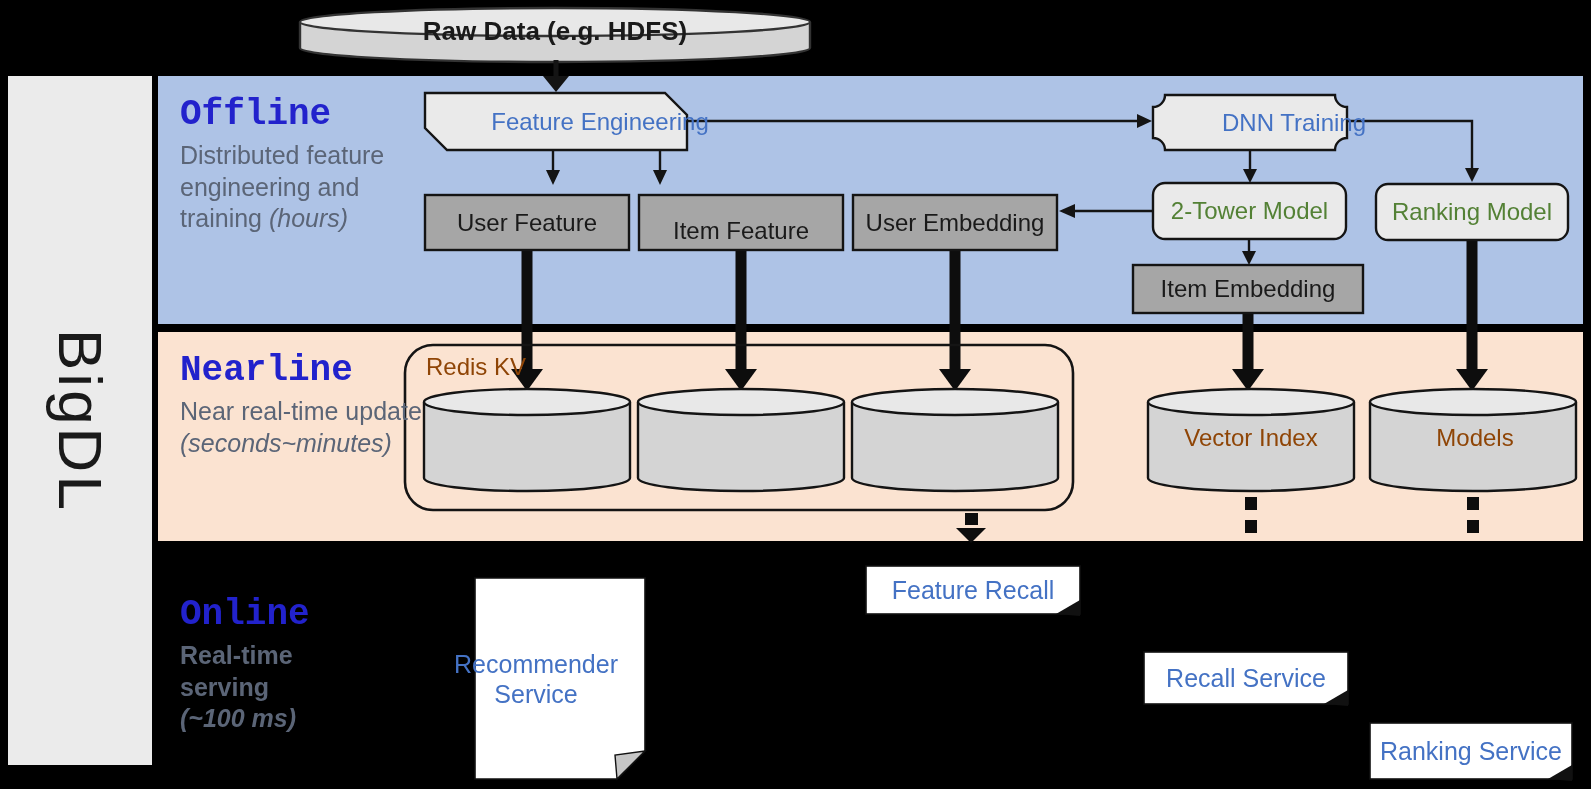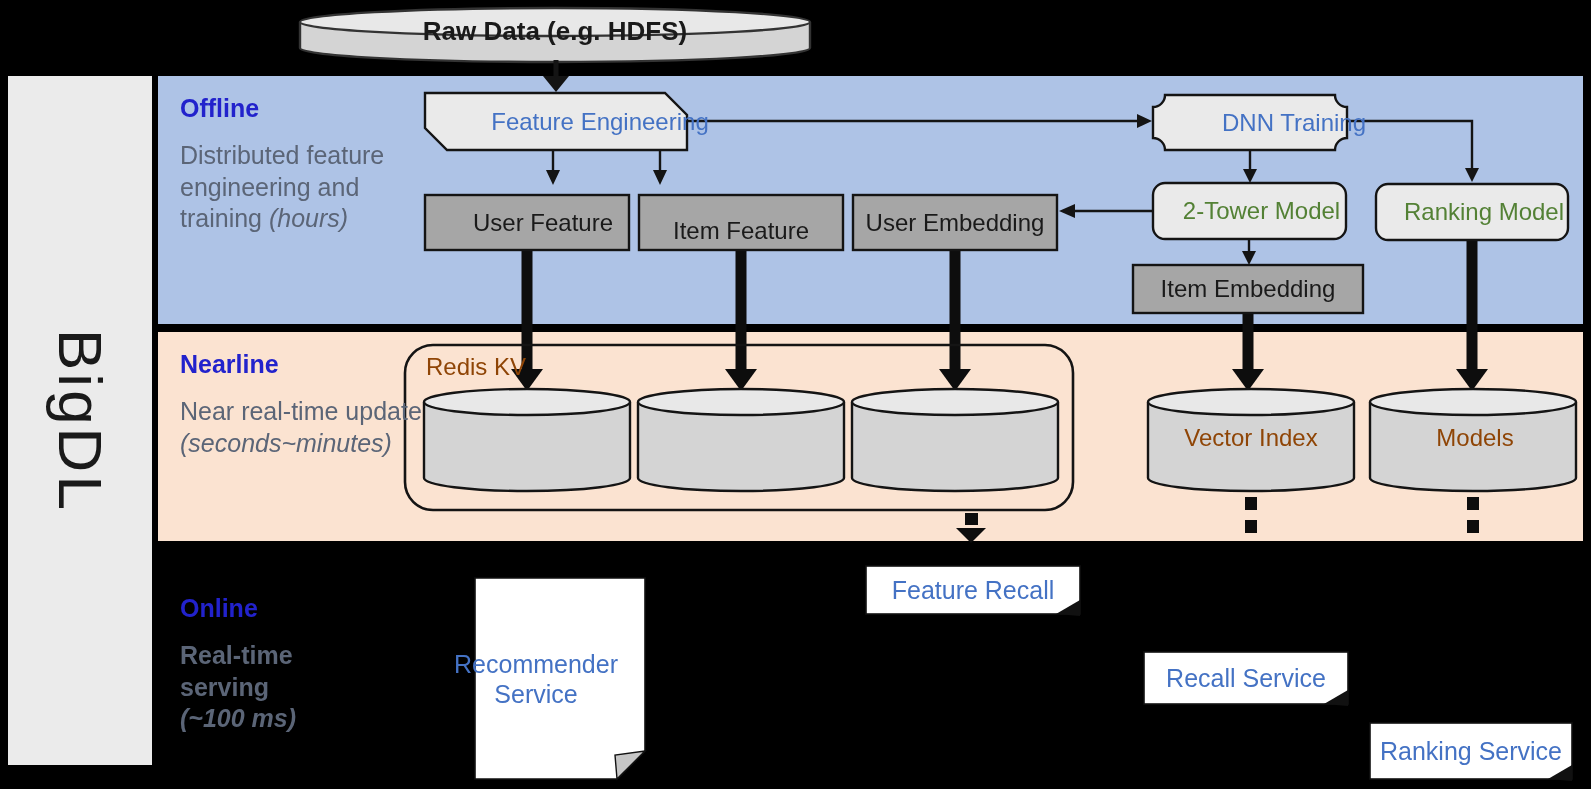--- a/index.html
+++ b/index.html
@@ -12,25 +12,25 @@
     position:absolute;display:flex;align-items:center;justify-content:center;
     text-align:center;line-height:1.15;white-space:pre-line;
   }
   .lbl.left{justify-content:flex-start;text-align:left;}
   .sidebar-label{
     position:absolute;left:8px;top:76px;width:144px;height:689px;
     display:flex;align-items:center;justify-content:center;
     writing-mode:vertical-rl;
     font-size:62px;letter-spacing:3px;color:#1a1a1a;
   }
-  .sec-title{position:absolute;font-size:25px;font-weight:700;color:var(--section-title-blue,#2222CC);}
+  .sec-title{position:absolute;font-size:36px;font-weight:700;color:var(--section-title-blue,#2222CC);font-family:Liberation Mono, monospace;}
   .sec-desc{position:absolute;font-size:25px;line-height:1.26;color:var(--section-desc-gray,#5B6577);}
   .node-label{font-size:24px;color:#1a1a1a;}
   .blue-label{color:var(--node-text-blue,#4472C4);padding-left:44px;}
-  .green-label{color:var(--node-text-green,#538135);padding-left:12px;}
+  .green-label{color:var(--node-text-green,#538135);}
   .brown-label{color:var(--store-text-brown,#8F4506);font-size:24px;}
   .raw-label{font-size:26px;color:#1a1a1a;}
   .svc-label{font-size:25px;color:var(--service-text-blue,#4472C4);line-height:1.2;}
 </style>
 </head>
 <body>
 
 <div class="stage">
 
   <svg width="1591" height="789" viewBox="0 0 1591 789">
@@ -143,21 +143,21 @@
 
   <div class="lbl raw-label" style="left:310px;top:14px;width:490px;height:36px;font-weight:bold;">Raw Data (e.g. HDFS)</div>
 
   <div class="sec-title" style="left:180px;top:94px;">Offline</div>
   <div class="sec-desc" style="left:180px;top:140px;width:232px;">
     <span>Distributed feature engineering and training </span><i>(hours)</i>
   </div>
 
   <div class="lbl node-label blue-label" style="left:425px;top:93px;width:262px;height:57px;">Feature Engineering</div>
   <div class="lbl node-label blue-label" style="left:1153px;top:95px;width:194px;height:55px;">DNN Training</div>
-  <div class="lbl node-label" style="left:425px;top:195px;width:204px;height:55px;padding-left:16px;">User Feature</div>
+  <div class="lbl node-label" style="left:425px;top:195px;width:204px;height:55px;">User Feature</div>
   <div class="lbl node-label" style="left:639px;top:195px;width:204px;height:71px;border-radius:26px;">Item Feature</div>
   <div class="lbl node-label" style="left:853px;top:195px;width:204px;height:55px;">User Embedding</div>
   <div class="lbl node-label green-label" style="left:1153px;top:183px;width:193px;height:56px;">2-Tower Model</div>
   <div class="lbl node-label green-label" style="left:1376px;top:184px;width:192px;height:56px;">Ranking Model</div>
   <div class="lbl node-label" style="left:1133px;top:265px;width:230px;height:48px;">Item Embedding</div>
 
   <div class="sec-title" style="left:180px;top:350px;">Nearline</div>
   <div class="sec-desc" style="left:180px;top:396px;width:248px;">
     <span>Near real-time update </span><i>(seconds~minutes)</i>
   </div>

